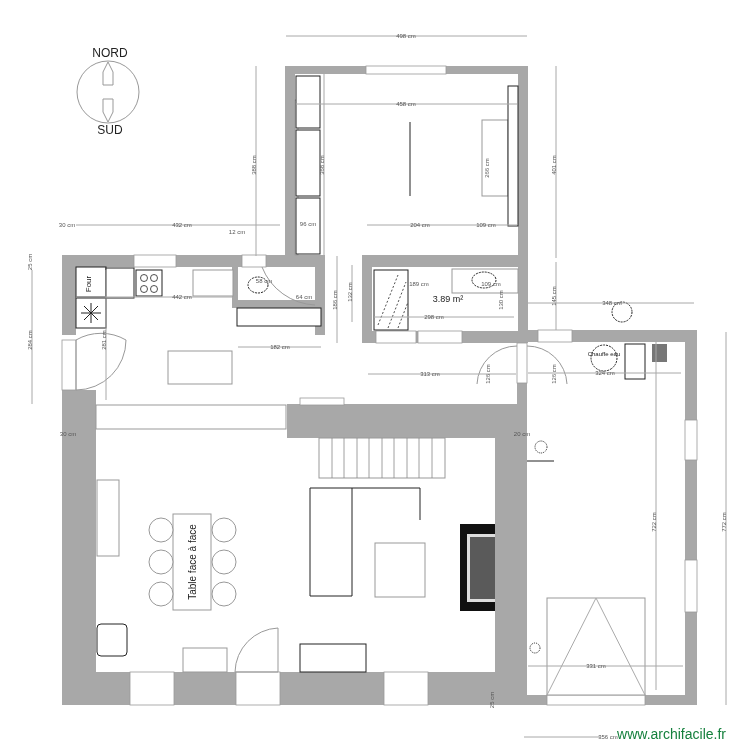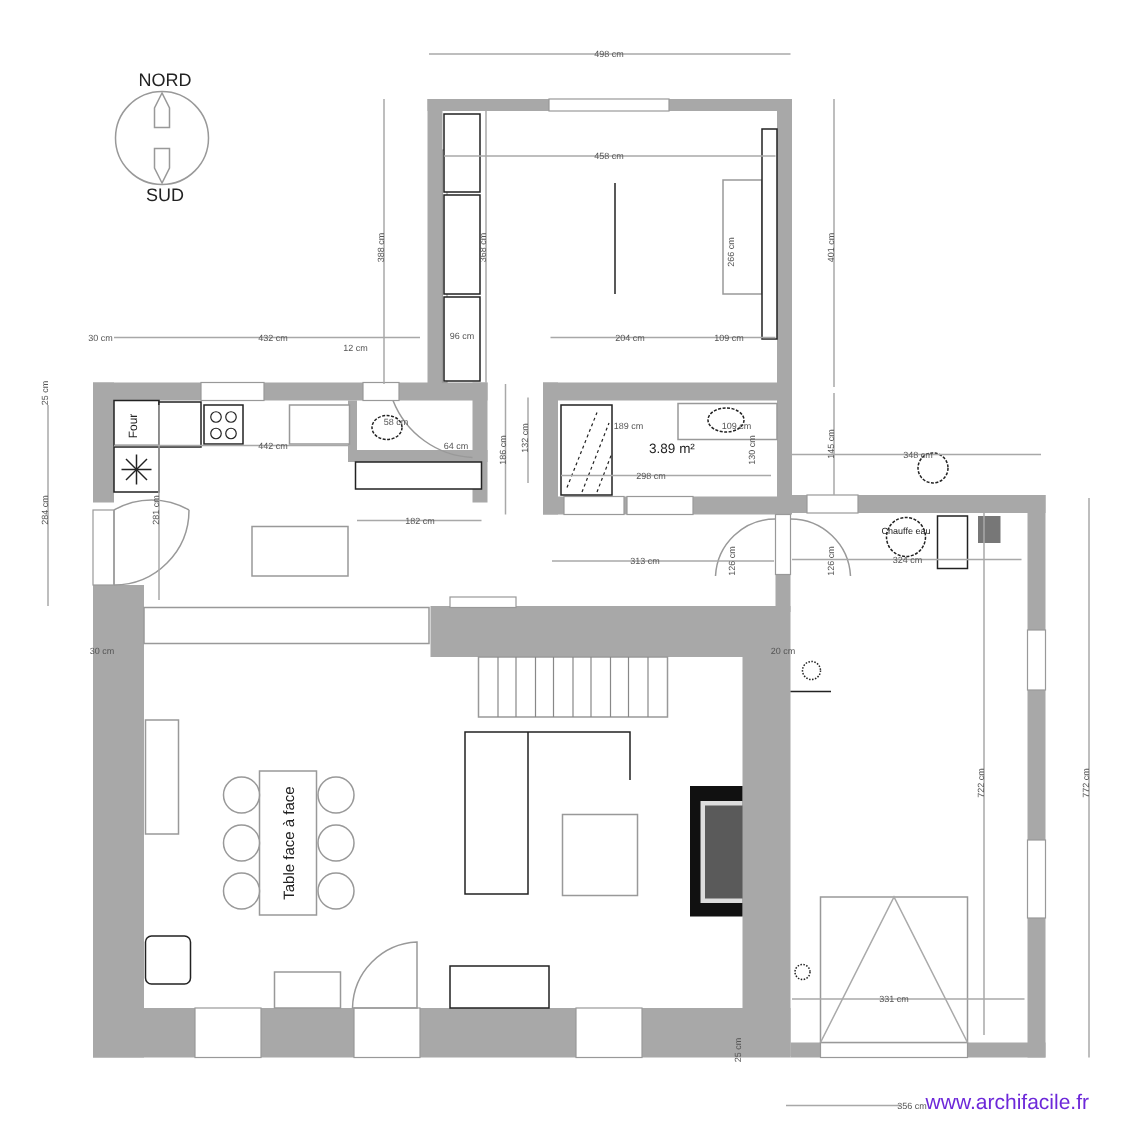--- a/index.html
+++ b/index.html
@@ -6,21 +6,21 @@
   body { width: 750px; height: 750px; overflow: hidden; position: relative; font-family: "Liberation Sans", sans-serif; }
   #plan { position: absolute; left: 0; top: 0; width: 750px; height: 750px; }
   .wall { fill: #a8a8a8; }
   .dim { stroke: #a8a8a8; stroke-width: 1; fill: none; }
   .dimtext { font-family: "Liberation Sans", sans-serif; font-size: 6px; fill: #555; }
   .furn { fill: #fff; stroke: #222; stroke-width: 1; }
   .furn-light { fill: #fff; stroke: #999; stroke-width: 1; }
   .win { fill: #fff; stroke: #999; stroke-width: 0.8; }
   .door-arc { fill: none; stroke: #999; stroke-width: 1; }
   .label { font-family: "Liberation Sans", sans-serif; fill: #222; }
-  .watermark { position: absolute; right: 24px; bottom: 8px; font-family: "Liberation Sans", sans-serif; font-size: 14px; color: #6d28d9; }
+  .watermark { position: absolute; right: 24px; bottom: 8px; font-family: "Liberation Sans", sans-serif; font-size: 14px; color: #15803d; }
 </style>
 </head>
 <body>
 
 <svg id="plan" viewBox="0 0 750 750" xmlns="http://www.w3.org/2000/svg">
 
   <g>
     <circle cx="108" cy="92" r="31" fill="none" stroke="#999" stroke-width="1"></circle>
     <polygon points="108,62 103,72 103,85 113,85 113,72" fill="#fff" stroke="#999"></polygon>
     <polygon points="108,122 103,112 103,99 113,99 113,112" fill="#fff" stroke="#999"></polygon>

